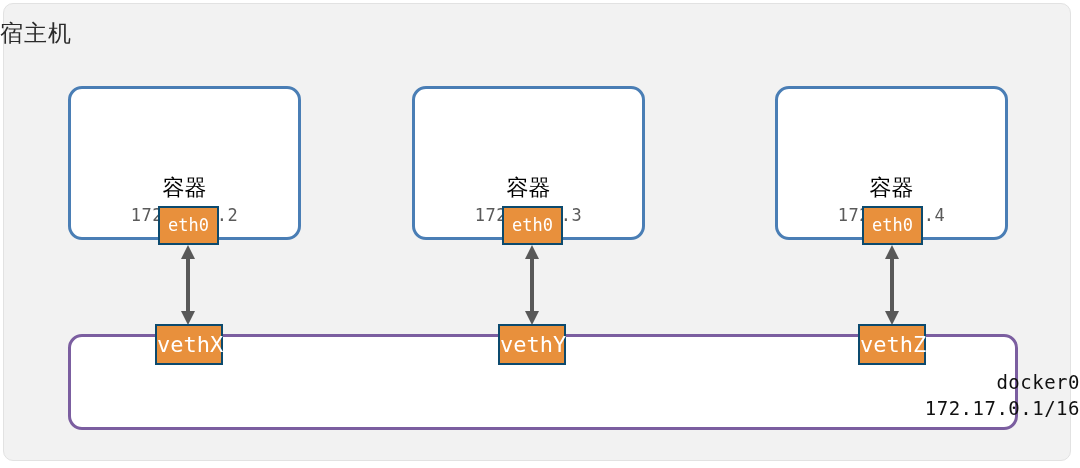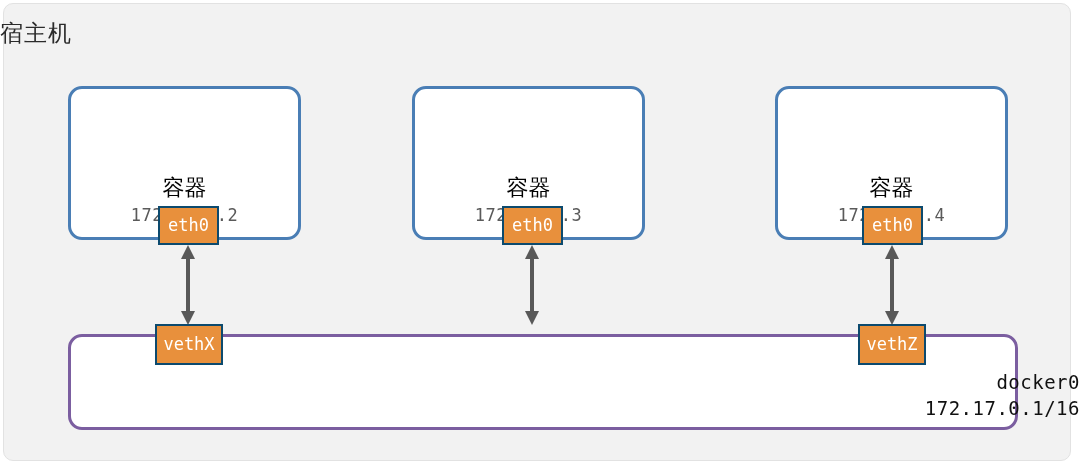--- a/index.html
+++ b/index.html
@@ -101,21 +101,21 @@
     line-height: 35px;
   }
   .eth1 { left: 158px; }
   .eth2 { left: 502px; }
   .eth3 { left: 862px; }
 
   .veth-box {
     width: 68px;
     height: 41px;
     top: 324px;
-    font-size: 17px;
+    font-size: 22px;
     line-height: 37px;
   }
   .veth1 { left: 155px; }
   .veth2 { left: 498px; }
   .veth3 { left: 858px; }
 
   
   .bridge-box {
     position: absolute;
     left: 68px;
@@ -205,20 +205,21 @@
   <div class="port-box eth-box eth2">eth0</div>
   <div class="port-box eth-box eth3">eth0</div>
 
   <div class="bridge-box"></div>
   <div class="bridge-text">
     <div class="bridge-name">docker0</div>
     <div class="bridge-ip">172.17.0.1/16</div>
   </div>
 
   <div class="port-box veth-box veth1">vethX</div>
+  <div class="port-box veth-box veth2">vethY</div>
   <div class="port-box veth-box veth3">vethZ</div>
 
   <svg class="arrow-link a1" viewBox="0 0 22 82" width="22" height="82">
     <line x1="11" y1="12" x2="11" y2="70" stroke="#595959" stroke-width="4"></line>
     <polygon points="11,1 4,15 18,15" fill="#595959"></polygon>
     <polygon points="11,81 4,67 18,67" fill="#595959"></polygon>
   </svg>
   <svg class="arrow-link a2" viewBox="0 0 22 82" width="22" height="82">
     <line x1="11" y1="12" x2="11" y2="70" stroke="#595959" stroke-width="4"></line>
     <polygon points="11,1 4,15 18,15" fill="#595959"></polygon>

